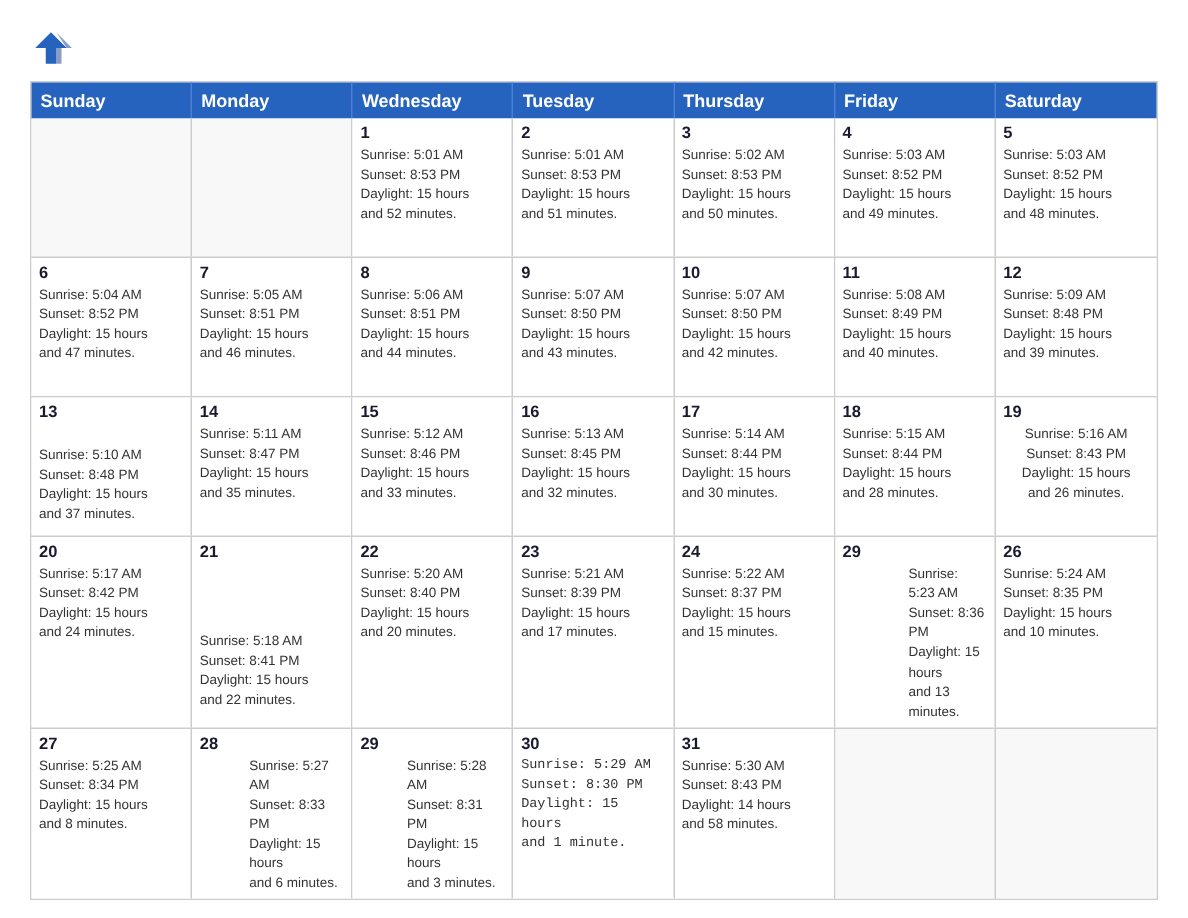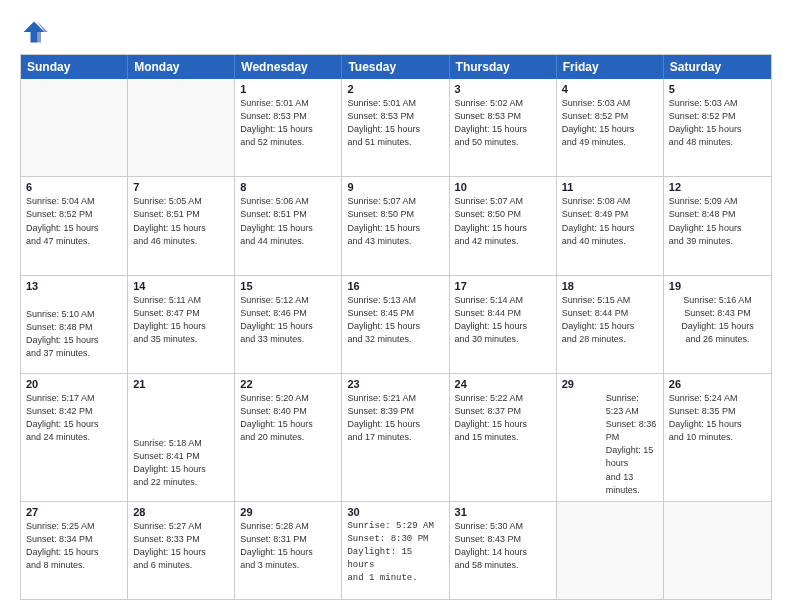--- a/index.html
+++ b/index.html
@@ -343,28 +343,28 @@
         <div class="cal-row">
           <div class="cal-cell">
             <div class="day-num">27</div>
             <div class="sun-info" style="white-space: pre-line;">Sunrise: 5:25 AM
 Sunset: 8:34 PM
 Daylight: 15 hours
 and 8 minutes.</div>
           </div>
           <div class="cal-cell">
             <div class="day-num">28</div>
-            <div class="sun-info" style="white-space: pre-line;">Sunrise: 5:27 AM
+            <div class="sun-info" style="white-space: pre-line; margin-left: 33px;">Sunrise: 5:27 AM
 Sunset: 8:33 PM
 Daylight: 15 hours
 and 6 minutes.</div>
           </div>
           <div class="cal-cell">
             <div class="day-num">29</div>
-            <div class="sun-info" style="white-space: pre-line;">Sunrise: 5:28 AM
+            <div class="sun-info" style="white-space: pre-line; margin-left: 31px;">Sunrise: 5:28 AM
 Sunset: 8:31 PM
 Daylight: 15 hours
 and 3 minutes.</div>
           </div>
           <div class="cal-cell">
             <div class="day-num">30</div>
             <div class="sun-info" style="white-space: pre-line; font-family: Liberation Mono, monospace;">Sunrise: 5:29 AM
 Sunset: 8:30 PM
 Daylight: 15 hours
 and 1 minute.</div>

